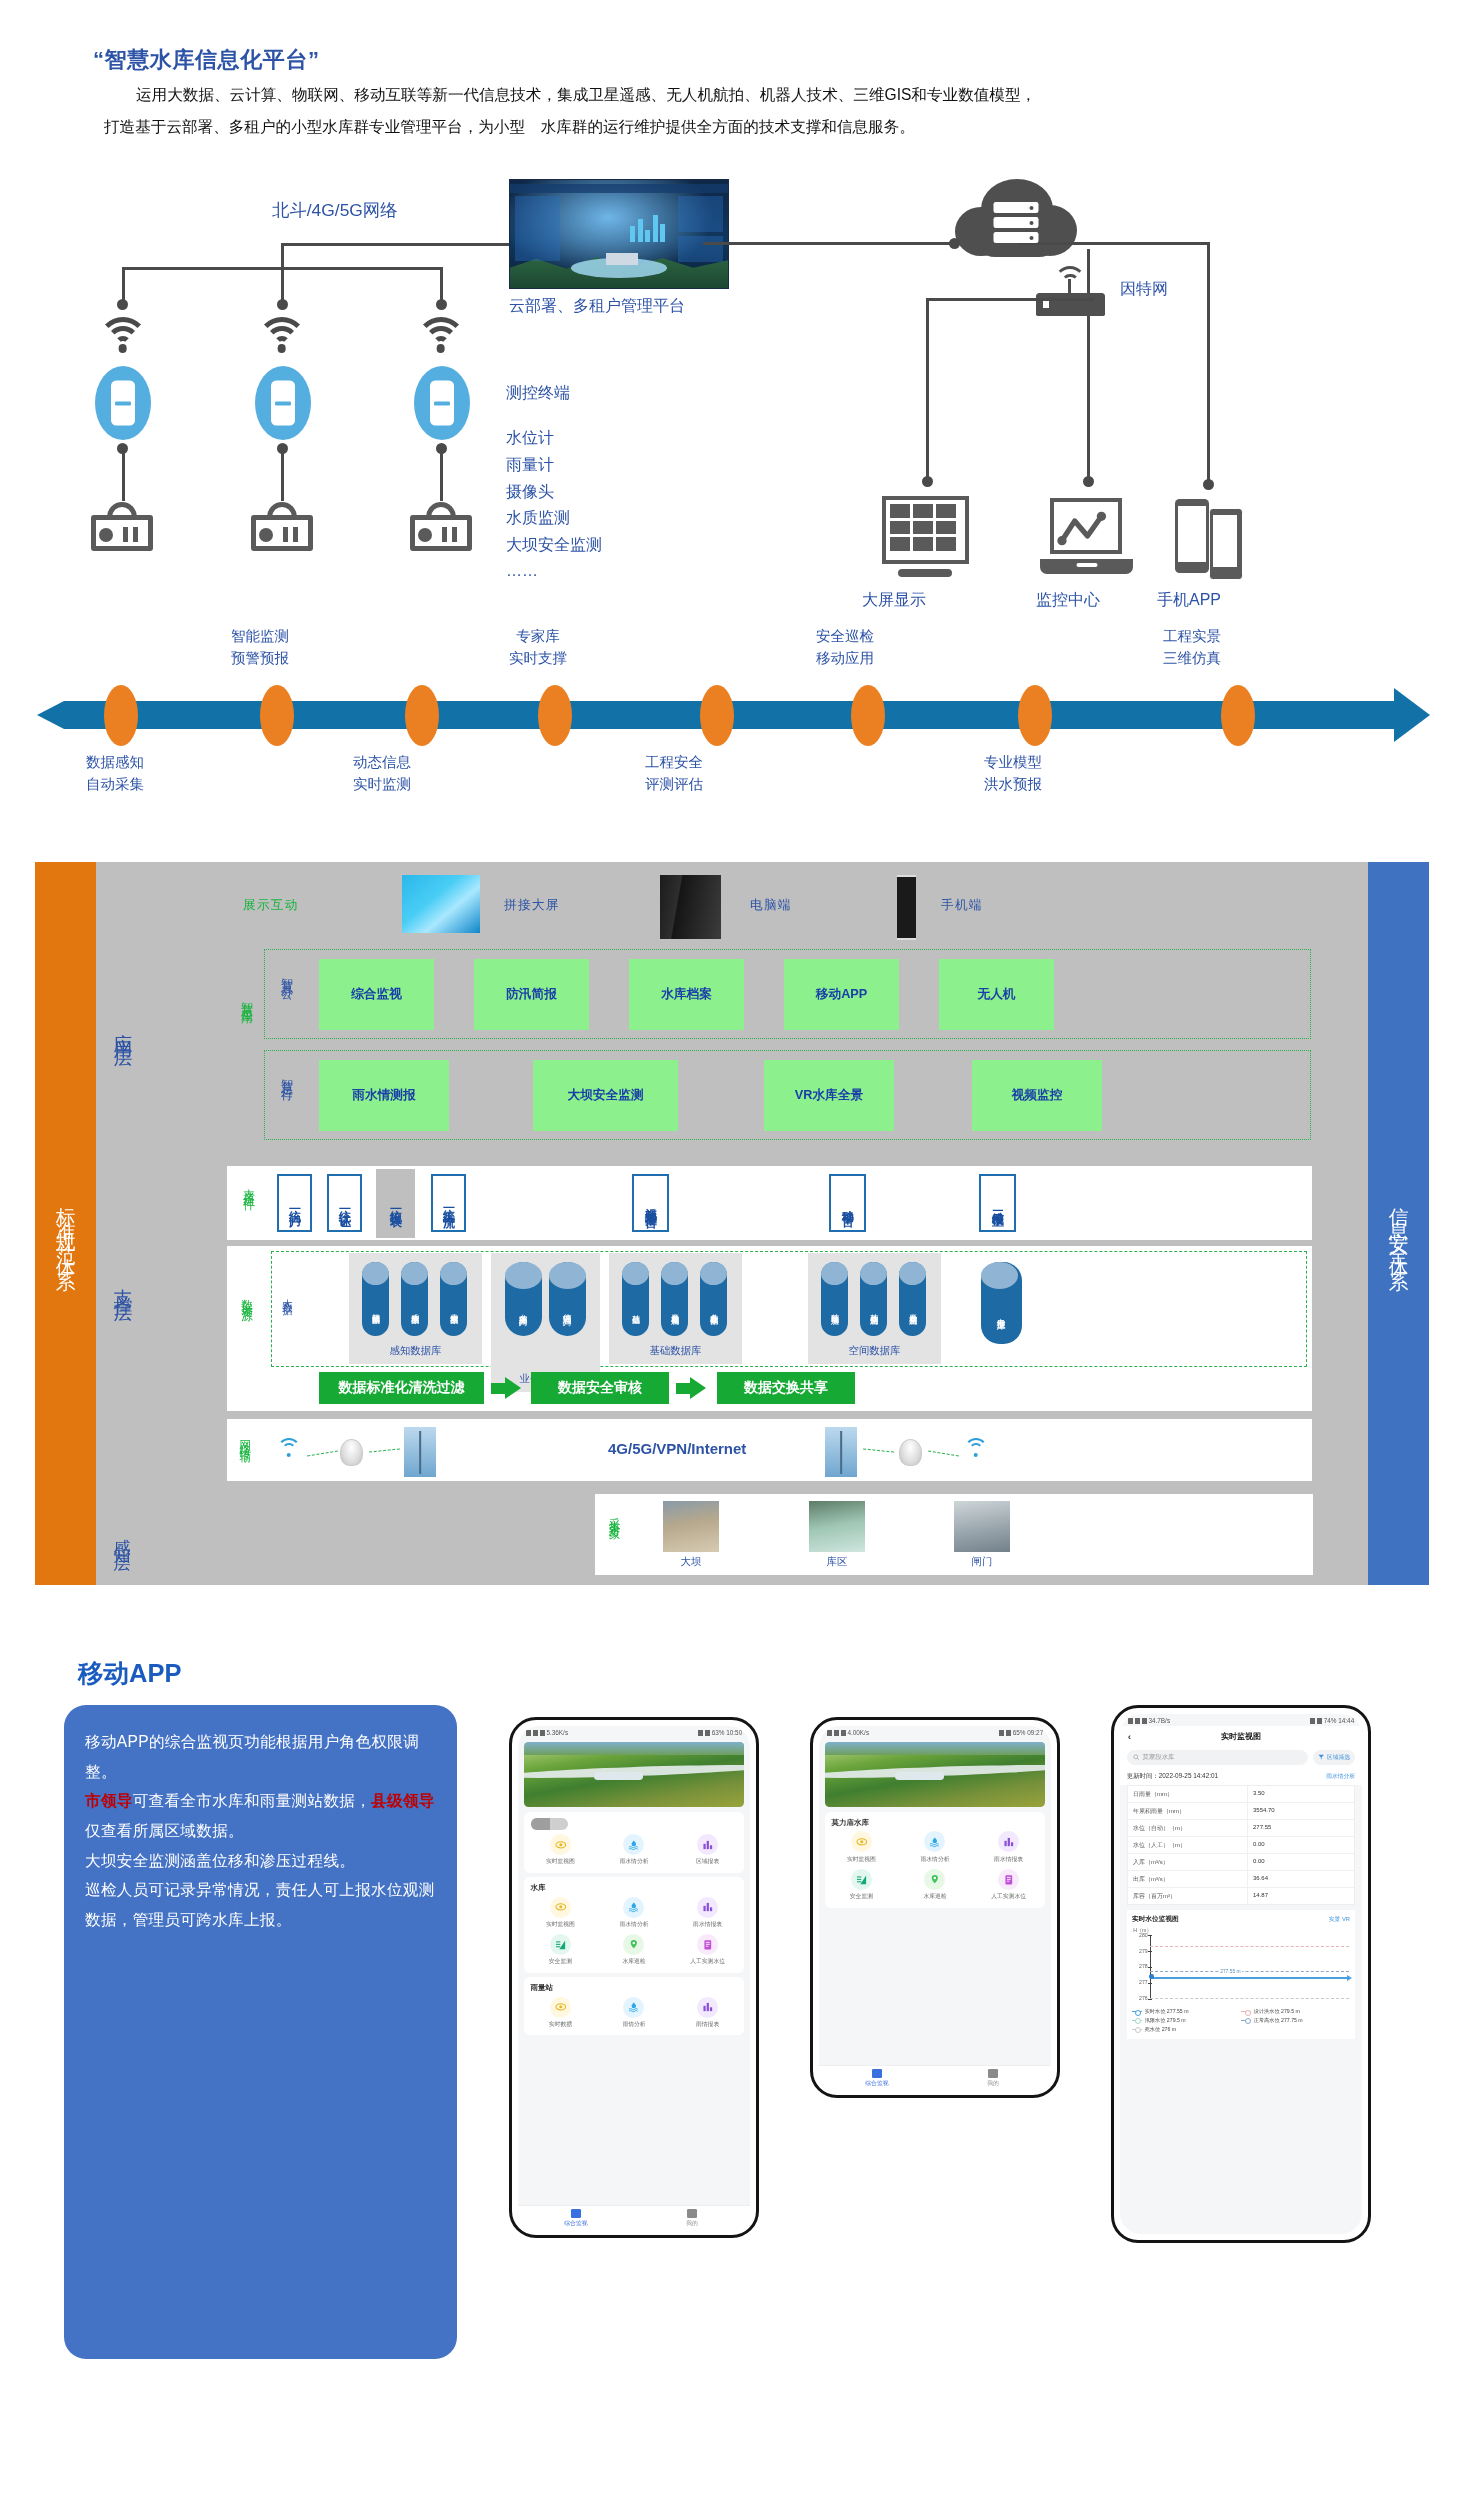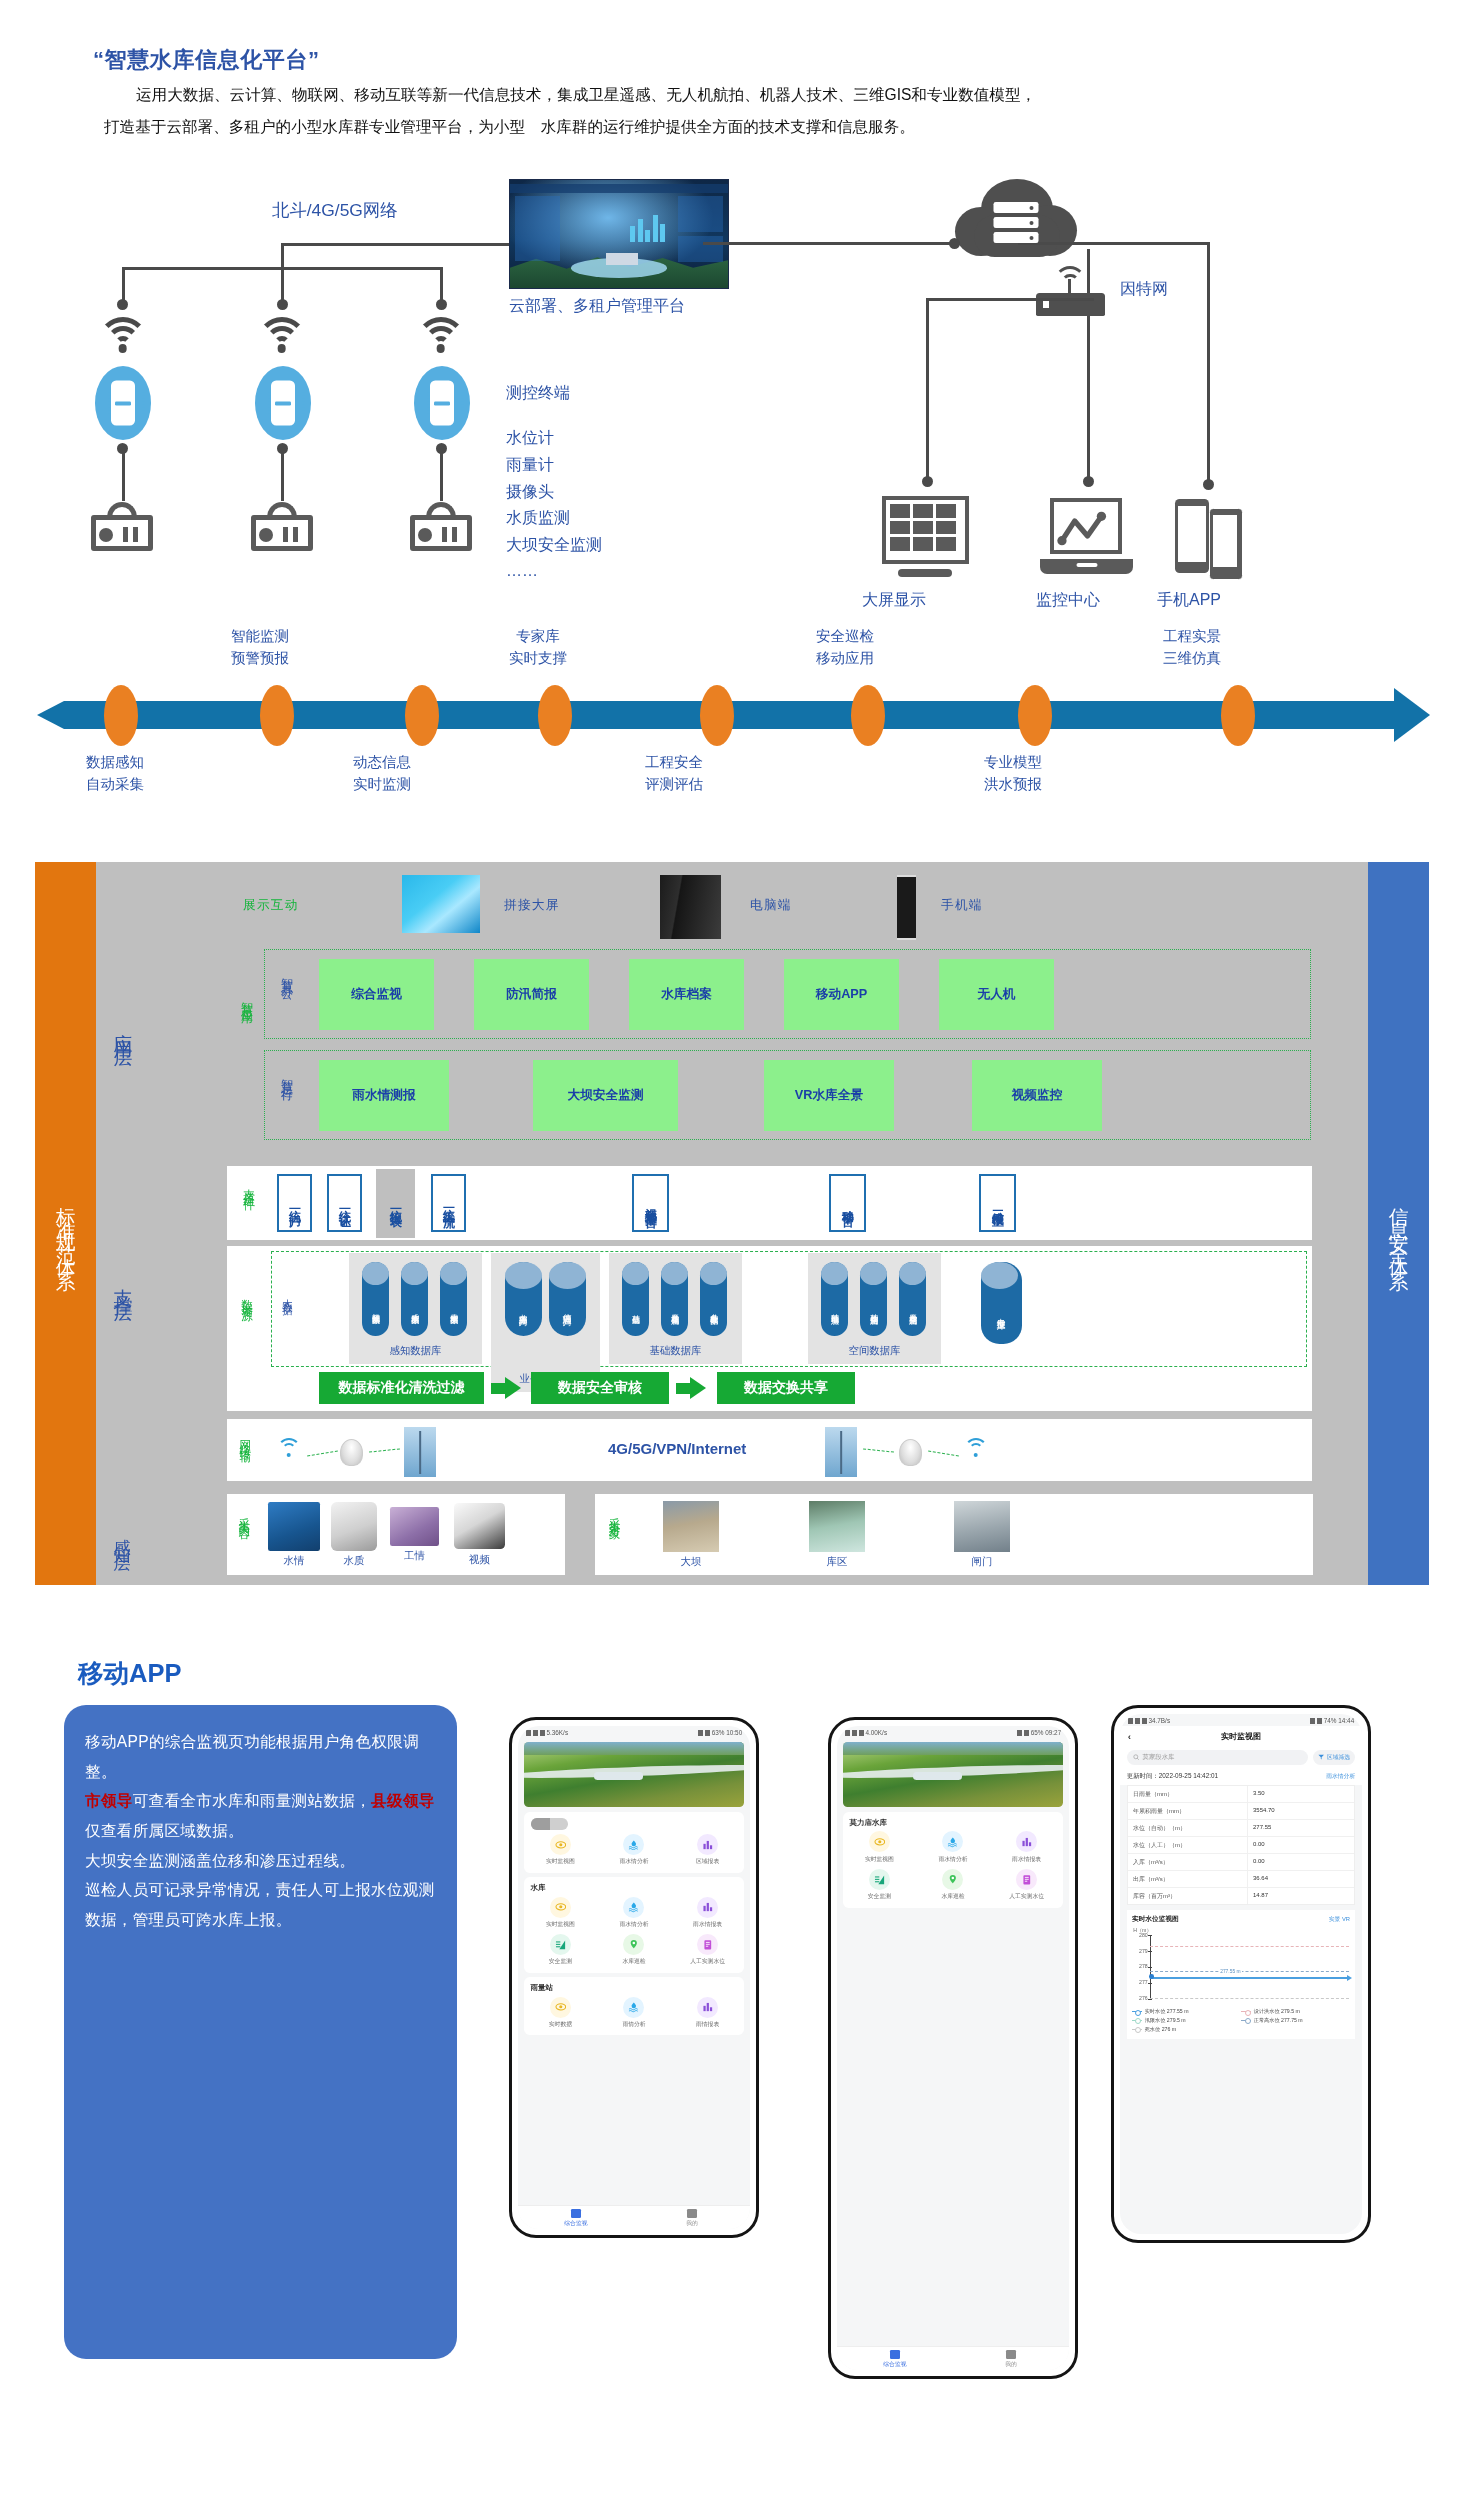--- a/index.html
+++ b/index.html
@@ -629,35 +629,20 @@
     <div class="dashline" style="left:701px; top:34px; width:31px; transform:rotate(9deg);"></div>
     <div class="wifi-s" style="left:736px; top:18.5px;">
           <i class="a"></i>
           <i class="b"></i>
           <u></u>
         </div>
   </div>
 
   <div class="layerlbl" style="left:75px; top:631px; height:87px; font-size:17.4px;">感知层</div>
 
-  <div class="abox" style="left:192px; top:632px; width:338px; height:81px;">
-    <div class="greenlbl" style="left:9.3px; top:14px; height:52px; font-size:11.6px;">采集内容</div>
-    <div class="sensimg" style="left:41px; top:8px; width:52px; height:49px; background:linear-gradient(160deg,#2f7cc4 0%,#17558f 60%,#123f6d 100%); border-radius:2.3px;">
-      <div class="cap2">水情</div>
-    </div>
-    <div class="sensimg" style="left:104px; top:8px; width:46px; height:49px; background:linear-gradient(160deg,#f2f2f2 0%,#cfcfcf 55%,#9b9b9b 100%); border-radius:5.8px;">
-      <div class="cap2">水质</div>
-    </div>
-    <div class="sensimg" style="left:163px; top:12.7px; width:49px; height:39px; background:linear-gradient(150deg,#c9b0d6 0%,#8d6fa8 60%,#6f5088 100%); border-radius:2.3px;">
-      <div class="cap2">工情</div>
-    </div>
-    <div class="sensimg" style="left:227px; top:9.3px; width:51px; height:46px; background:linear-gradient(150deg,#fafafa 0%,#d6d6d6 45%,#3a3a3a 100%); border-radius:4.6px;">
-      <div class="cap2">视频</div>
-    </div>
-  </div>
 
   <div class="abox" style="left:560px; top:632px; width:718px; height:81px;">
     <div class="greenlbl" style="left:11.6px; top:14px; height:52px; font-size:11.6px;">采集对象</div>
     <div class="sensimg" style="left:68px; top:7px; width:56px; height:51px; background:linear-gradient(170deg,#8a9aa8 0%,#b7a98d 45%,#d6cbb2 100%);">
       <div class="cap2">大坝</div>
     </div>
     <div class="sensimg" style="left:214px; top:7px; width:56px; height:51px; background:linear-gradient(170deg,#5d7c66 0%,#9fc6b4 48%,#cfe6df 100%);">
       <div class="cap2">库区</div>
     </div>
     <div class="sensimg" style="left:359px; top:7px; width:56px; height:51px; background:linear-gradient(170deg,#cfd6d9 0%,#9aa6ad 55%,#72808a 100%);">
@@ -826,21 +811,21 @@
               <div>综合监视</div>
             </div>
             <div class="tb">
               <div class="ti"></div>
               <div>我的</div>
             </div>
           </div>
     </div>
   </div>
 
-  <div class="phone" style="left:828px; top:74px; width:250px; height:662px;">
+  <div class="phone" style="left:810px; top:74px; width:250px; height:381px;">
 
     <div class="scrn">
       <div class="stbar">
         <span><i class="ic"></i><i class="ic"></i><i class="ic"></i><span>4.00K/s</span></span>
         <span><i class="ic"></i><i class="ic"></i><span>65% 09:27</span></span>
       </div>
       <div class="hero">
             <div class="top"></div>
           </div>
       <div class="sect">

